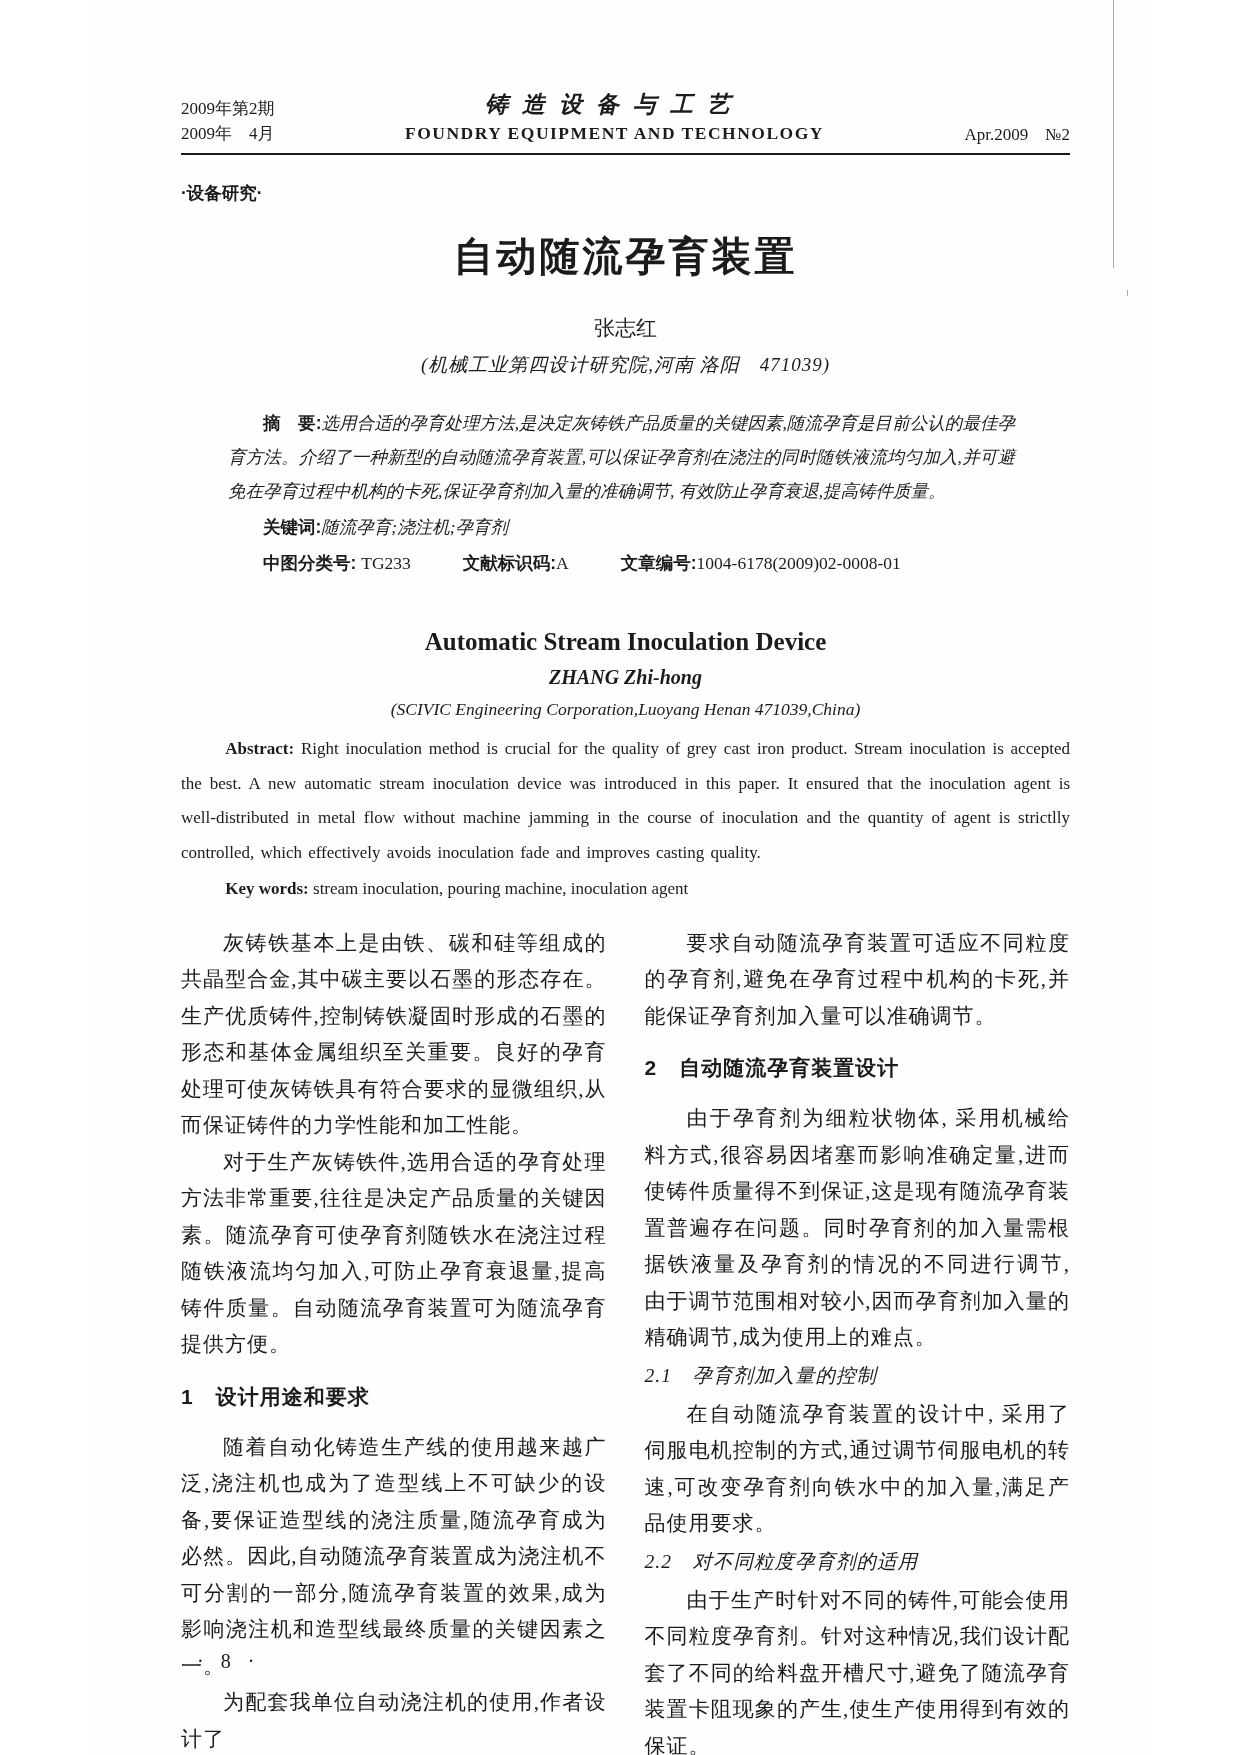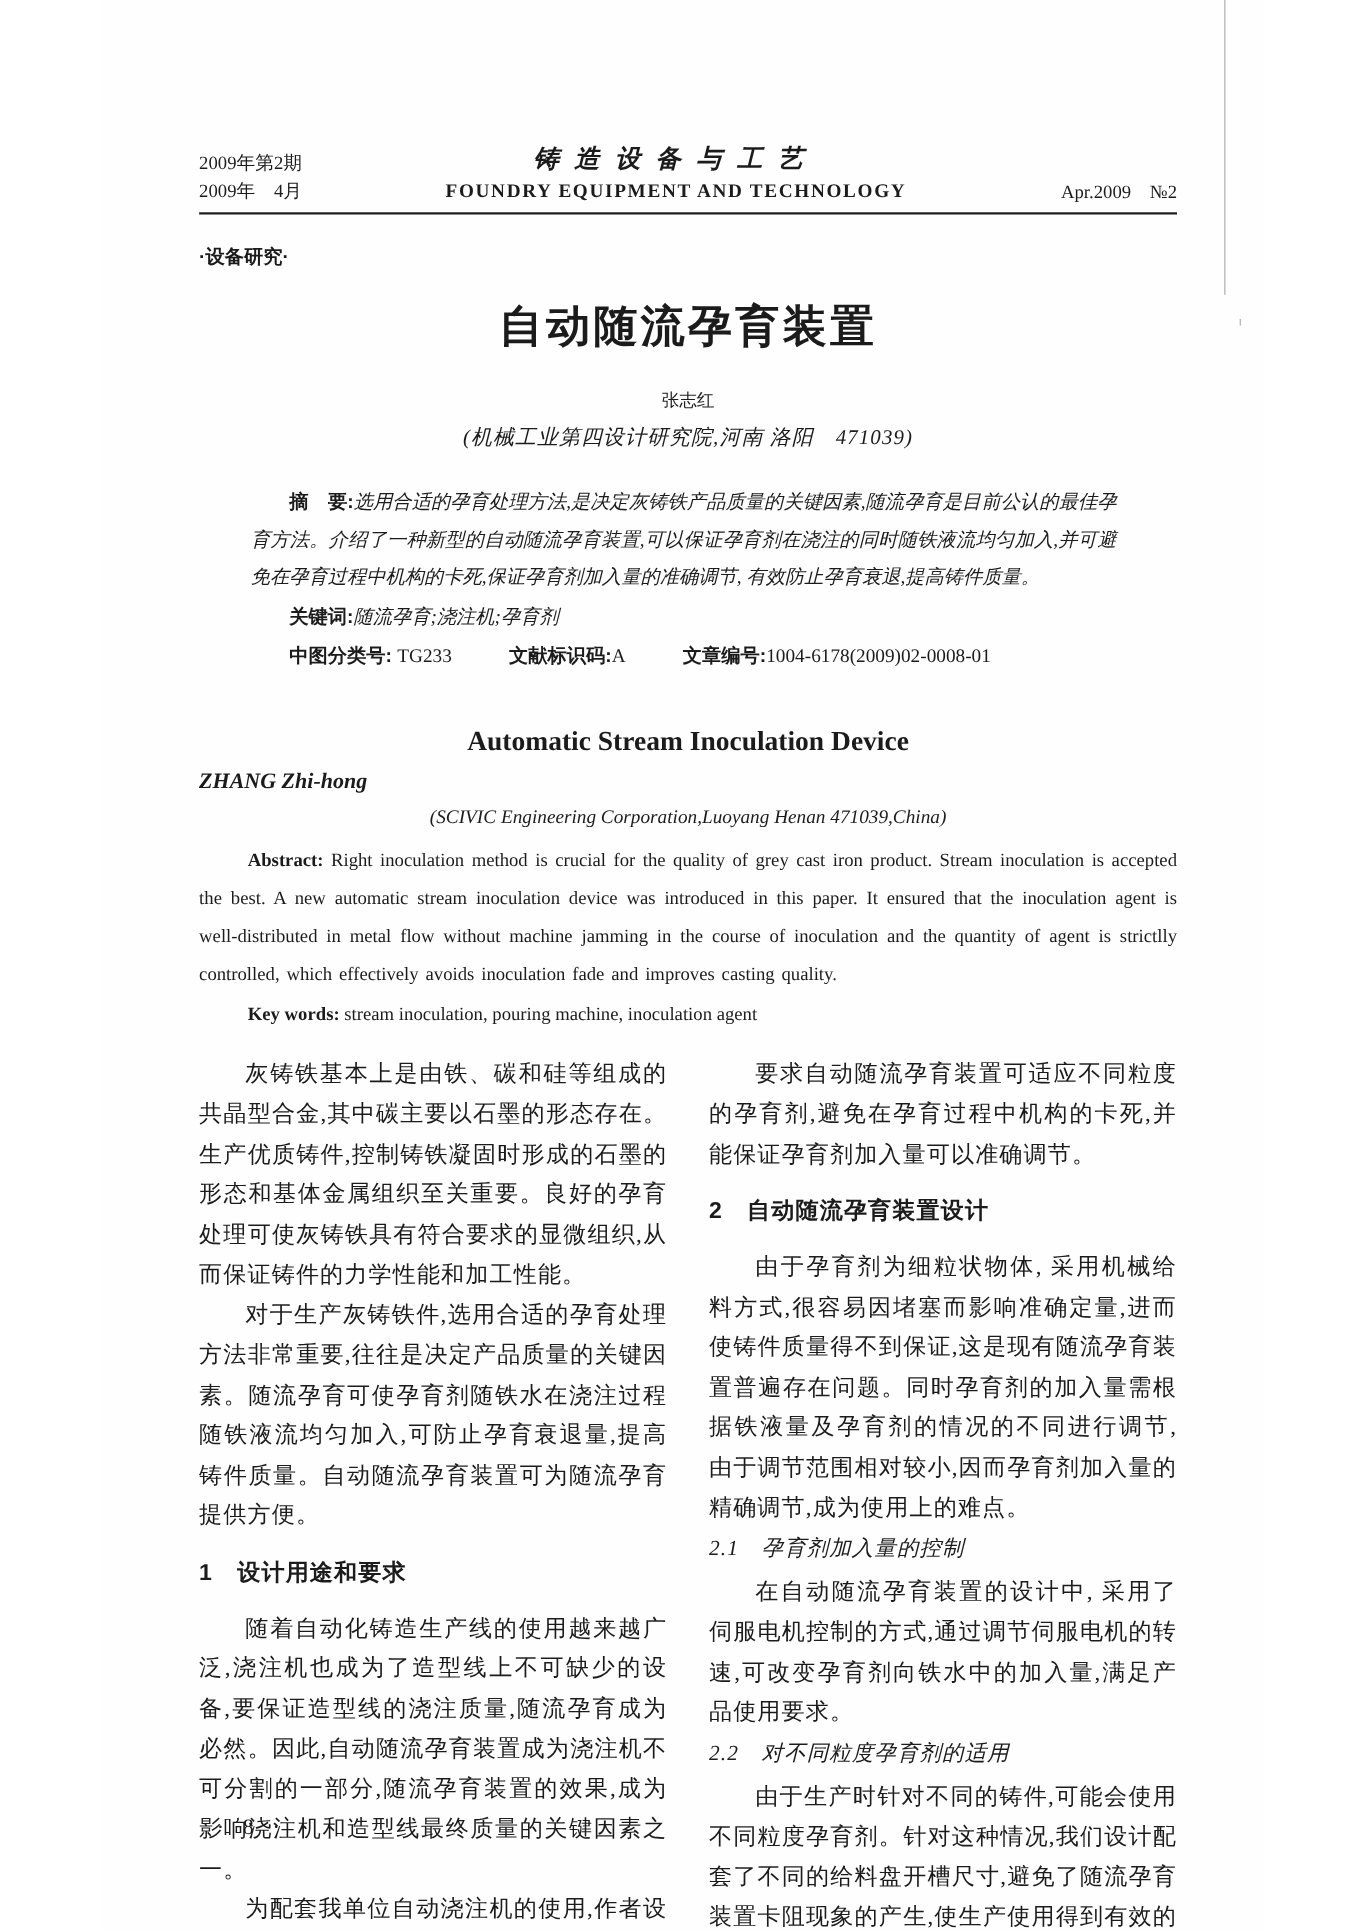--- a/index.html
+++ b/index.html
@@ -16,21 +16,21 @@
   .content{padding:0 78px 0 88px;}
 
   
   .journal-header{
     margin-top:92px;
     display:flex;
     align-items:flex-end;
     justify-content:space-between;
   }
   .hdr-issue{font-size:17px;line-height:25px;white-space:nowrap;}
-  .hdr-center{flex:1;text-align:center;margin-top:40px;}
+  .hdr-center{flex:1;text-align:center;}
   .hdr-journal-cn{
     font-size:23px;font-weight:bold;font-style:italic;
     letter-spacing:14px;line-height:26px;
   }
   .hdr-journal-en{
     font-size:17.5px;font-weight:bold;letter-spacing:1.5px;
     line-height:26px;margin-top:2px;white-space:nowrap;
   }
   .hdr-right{font-size:17px;white-space:nowrap;padding-left:10px;}
   .hdr-rule{border:none;border-top:2.5px solid #1b1b1b;margin:7px 0 0 0;}
@@ -42,21 +42,21 @@
     font-weight:bold;font-size:17.5px;
   }
   .article-title{
     margin-top:24px;text-align:center;
     font-family:"Liberation Sans", sans-serif;
     font-weight:bold;font-size:40px;letter-spacing:3px;
   }
   .article-author{
     margin-top:30px;text-align:center;
     font-family:"Liberation Sans", sans-serif;
-    font-size:16px;
+    font-size:21px;
   }
   .article-affil{
     margin-top:10px;text-align:center;
     font-style:italic;font-size:19px;letter-spacing:1px;
   }
   .meta-block{
     margin:28px 55px 0 47px;
     font-size:17.5px;line-height:34px;
   }
   .meta-abstract{font-style:italic;text-align:justify;text-indent:2em;}
@@ -67,21 +67,21 @@
   .meta-line{text-indent:2em;margin-top:2px;}
   .meta-kai{font-style:italic;}
   .meta-gap{display:inline-block;width:52px;}
 
   
   .en-title{
     margin-top:48px;text-align:center;
     font-weight:bold;font-size:25px;
   }
   .en-author{
-    margin-top:10px;text-align:left;
+    margin-top:10px;text-align:center;
     font-weight:bold;font-style:italic;font-size:20px;
   }
   .en-affil{
     margin-top:10px;text-align:center;
     font-style:italic;font-size:17.5px;
   }
   .en-abstract{
     margin-top:12px;font-size:17px;line-height:34.5px;
     text-align:justify;text-indent:2.6em;word-spacing:2px;
   }

